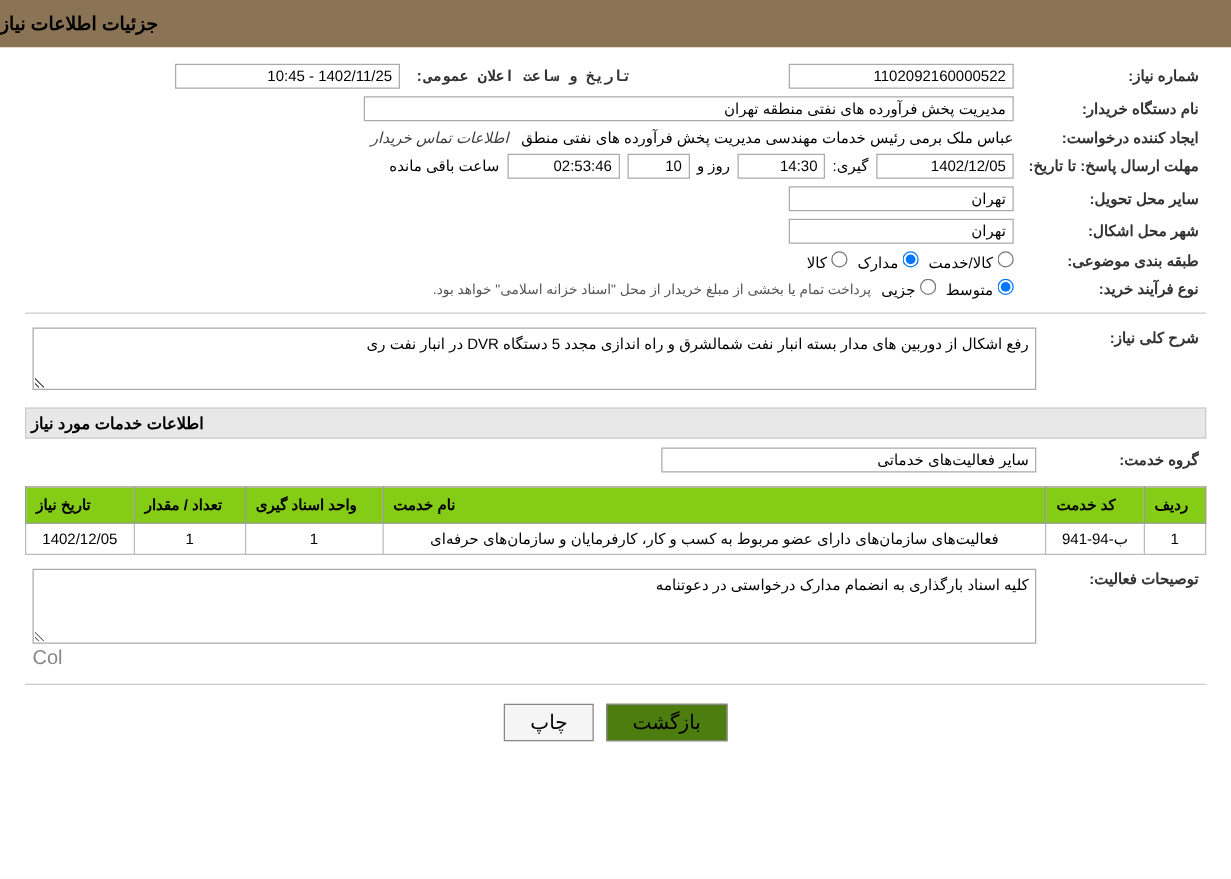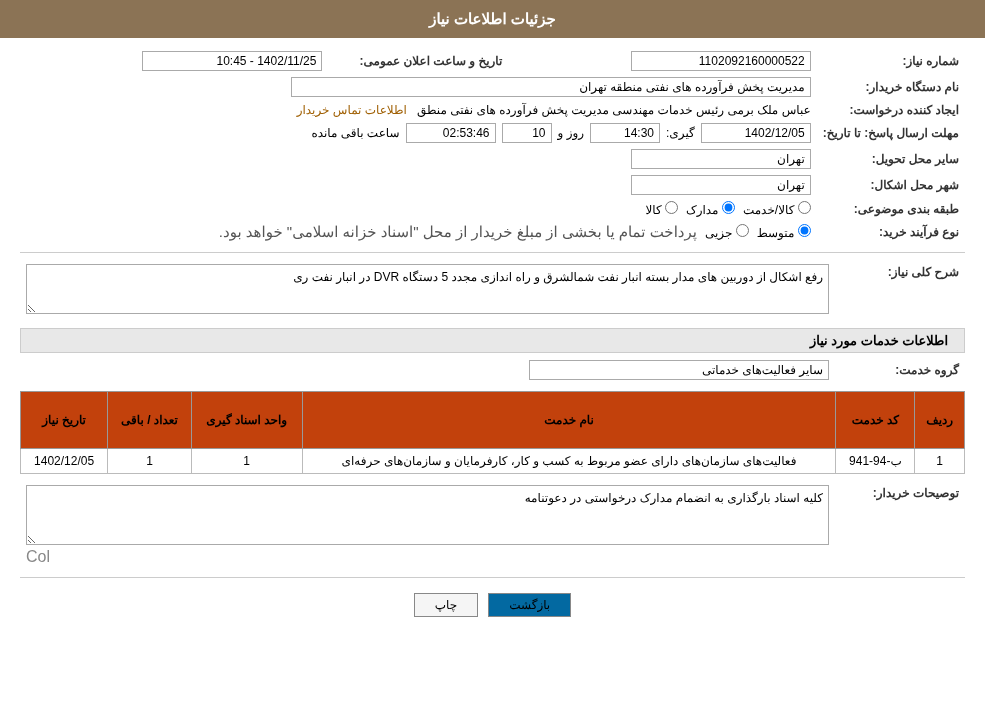--- a/index.html
+++ b/index.html
@@ -10,22 +10,22 @@
       direction: rtl;
     }
     .page-wrapper {
       width: 985px;
       min-height: 703px;
       background: #fff;
       margin: 0 auto;
     }
     .header-bar {
       background: #8B7355;
-      color: #ffffff;
-      text-align: center;
+      color: #000000;
+      text-align: left;
       padding: 10px 0;
       font-size: 15px;
       font-weight: bold;
     }
     .content {
       padding: 10px 20px;
       background: #fff;
     }
     .info-table {
       width: 100%;
@@ -51,21 +51,21 @@
       font-family: Tahoma, Arial, sans-serif;
       font-size: 12px;
       direction: rtl;
       text-align: right;
     }
     .input-medium { width: 180px; }
     .input-date { width: 110px; }
     .input-time { width: 70px; }
     .input-days { width: 50px; }
     .input-countdown { width: 90px; }
-    .link-blue { color: #a16207; text-decoration: none; cursor: pointer; }
+    .link-blue { color: #404040; text-decoration: none; cursor: pointer; font-style: italic; }
     .row-flex {
       display: flex;
       align-items: center;
       gap: 4px;
     }
     .radio-group {
       display: flex;
       align-items: center;
       gap: 8px;
       direction: rtl;
@@ -87,24 +87,24 @@
       background: #fff;
       resize: vertical;
     }
     .services-table {
       width: 100%;
       border-collapse: collapse;
       margin: 8px 0;
       font-size: 12px;
     }
     .services-table th {
-      background: #c2410c;
+      background: #84cc16;
       border: 1px solid #999;
-      padding: 21px 8px;
-      text-align: center;
+      padding: 7px 8px;
+      text-align: left;
       font-weight: bold;
     }
     .services-table td {
       border: 1px solid #bbb;
       padding: 5px 8px;
       text-align: center;
       background: #fff;
     }
     .services-table td.text-right {
     }
@@ -121,45 +121,45 @@
       resize: vertical;
     }
     .button-bar {
       display: flex;
       justify-content: center;
       gap: 10px;
       margin: 15px 0 10px 0;
     }
     .btn {
       padding: 4px 20px;
-      font-size: 12px;
+      font-size: 16px;
       font-family: Tahoma, Arial, sans-serif;
       border: 1px solid #aaa;
       cursor: pointer;
       background: #f5f5f5;
     }
     .btn-print {
       background: #f5f5f5;
       border: 1px solid #888;
     }
     .btn-back {
-      background: #0369a1;
+      background: #4d7c0f;
       border: 1px solid #888;
     }
     .section-header {
       background: #e8e8e8;
       border: 1px solid #ccc;
-      padding: 4px 16px;
+      padding: 4px 4px;
       font-weight: bold;
       font-size: 13px;
       margin: 8px 0 4px 0;
-      text-align: right;
+      text-align: left;
     }
     .notice-text {
-      font-size: 15px;
+      font-size: 11px;
       color: #555;
       text-align: right;
     }
   </style>
 </head>
 <body>
 
 <div class="page-wrapper">
 
   <div class="header-bar">
@@ -169,21 +169,21 @@
   <div class="content">
 
     <table class="info-table">
 
       <tbody>
           <tr>
         <td class="label-cell">شماره نیاز:</td>
         <td>
           <input class="input-box input-medium" type="text" value="1102092160000522" style="">
         </td>
-        <td class="label-cell" style="width:180px;">تاریخ و ساعت اعلان عمومی:</td>
+        <td class="label-cell" style="width:180px;font-family:Liberation Mono, monospace;">تاریخ و ساعت اعلان عمومی:</td>
         <td>
           <input class="input-box input-medium" type="text" value="1402/11/25 - 10:45" style="">
         </td>
       </tr>
 
       <tr>
         <td class="label-cell">نام دستگاه خریدار:</td>
         <td colspan="3">
           <input class="input-box" style="width: 520px;" type="text" value="مدیریت پخش فرآورده های نفتی منطقه تهران">
         </td>
@@ -294,40 +294,40 @@
     </tbody>
       </table>
 
     <table class="services-table">
       <thead>
         <tr>
           <th>ردیف</th>
           <th>کد خدمت</th>
           <th>نام خدمت</th>
           <th>واحد اسناد گیری</th>
-          <th>تعداد / باقی</th>
+          <th>تعداد / مقدار</th>
           <th>تاریخ نیاز</th>
         </tr>
       </thead>
       <tbody>
         <tr>
           <td>1</td>
           <td>ب-94-941</td>
           <td class="text-right">فعالیت‌های سازمان‌های دارای عضو مربوط به کسب و کار، کارفرمایان و سازمان‌های حرفه‌ای</td>
           <td>1</td>
           <td>1</td>
           <td>1402/12/05</td>
         </tr>
       </tbody>
     </table>
 
     <table class="info-table" style="margin-top:8px;">
       <tbody>
           <tr>
-        <td class="label-cell" style="vertical-align:top; padding-top:4px;">توصیحات خریدار:</td>
+        <td class="label-cell" style="vertical-align:top; padding-top:4px;">توصیحات فعالیت:</td>
         <td>
           <textarea class="buyer-notes-box" style="">کلیه اسناد بارگذاری به انضمام مدارک درخواستی در دعوتنامه</textarea>
           <div style="font-size:16px; color:#888; text-align:left;">Col</div>
         </td>
       </tr>
     </tbody>
       </table>
 
     <hr class="divider">
 

